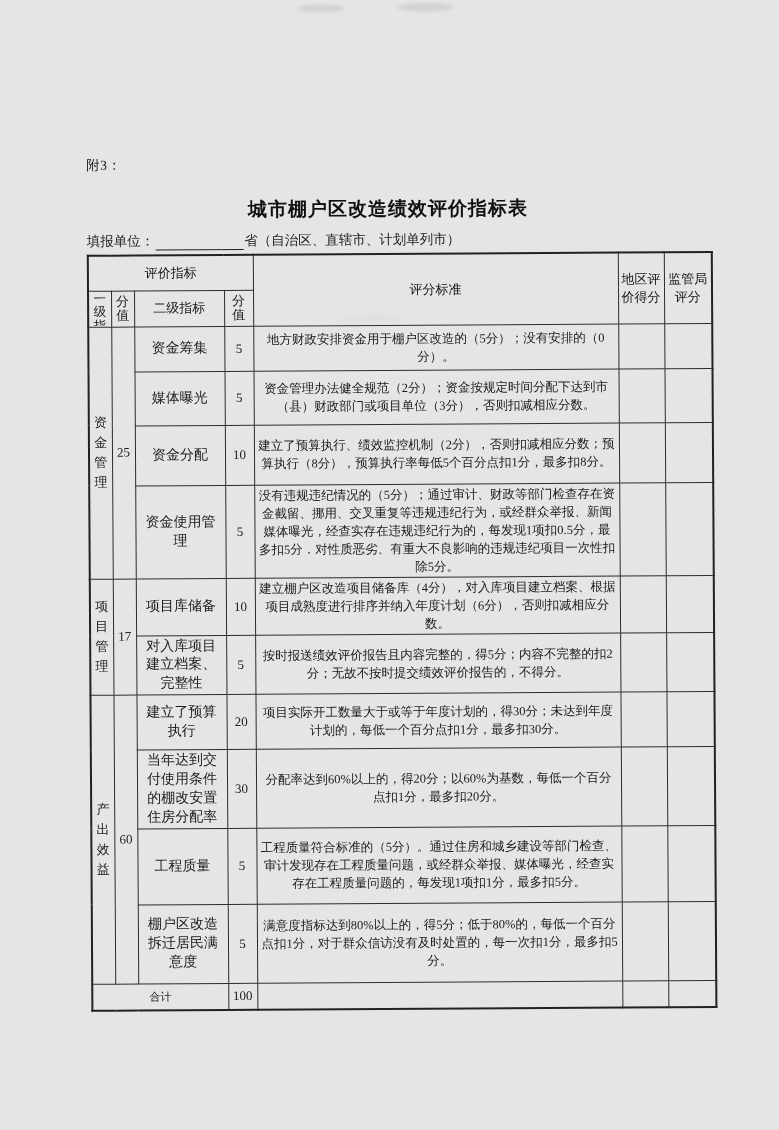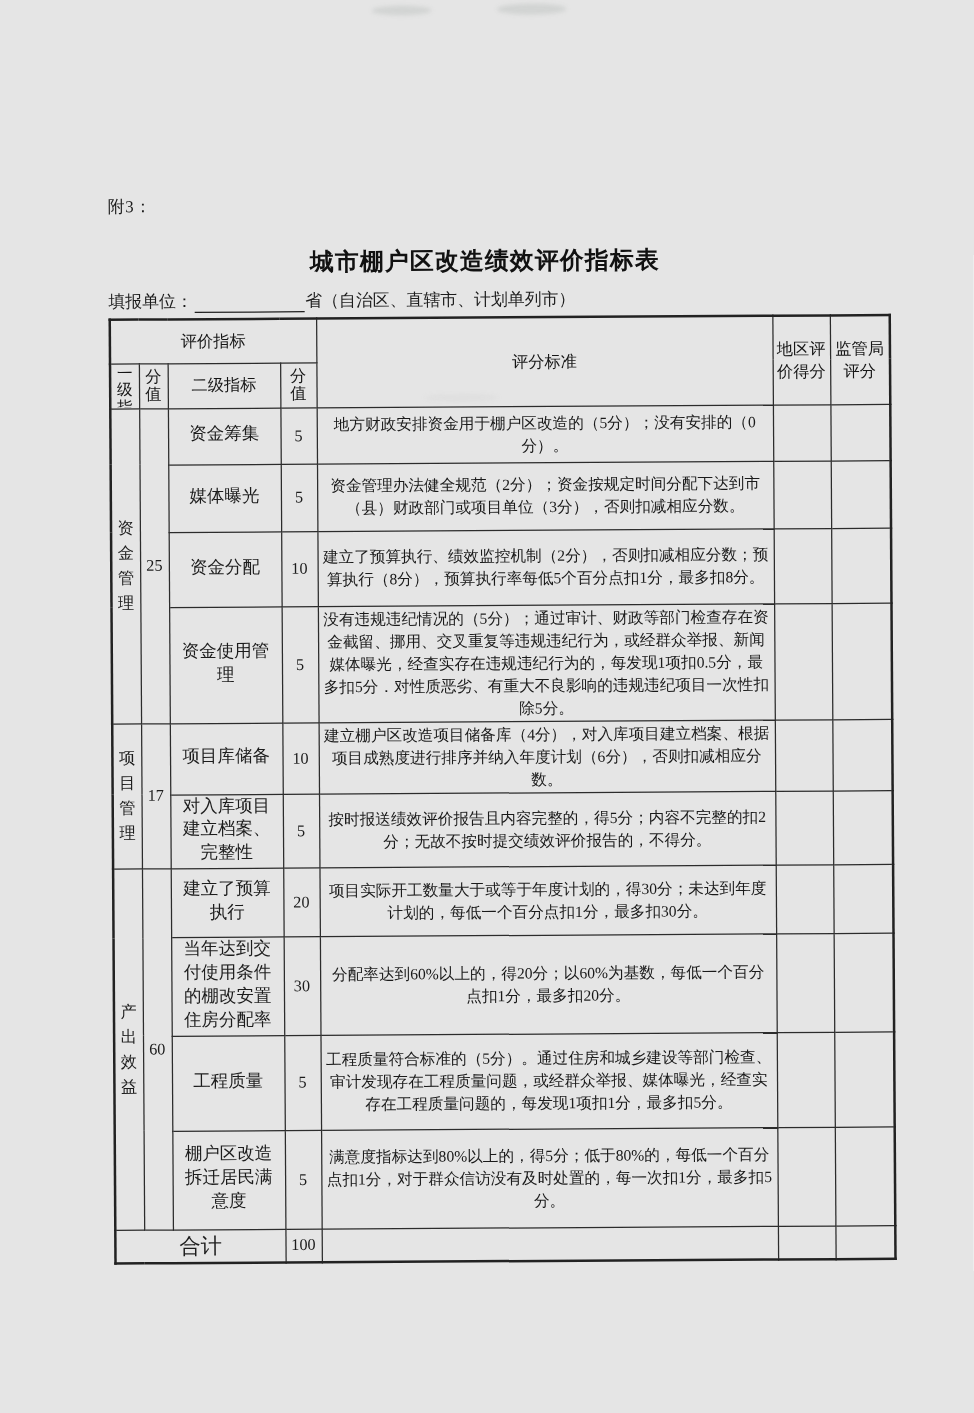--- a/index.html
+++ b/index.html
@@ -185,21 +185,21 @@
         </tr>
         <tr class="r79">
           <td class="l2">棚户区改造拆迁居民满意度</td>
           <td class="num">5</td>
           <td class="crit">满意度指标达到80%以上的，得5分；低于80%的，每低一个百分点扣1分，对于群众信访没有及时处置的，每一次扣1分，最多扣5分。</td>
           <td></td>
           <td></td>
         </tr>
 
         <tr class="r27">
-          <td colspan="3" style="font-size:17px;">合计</td>
+          <td colspan="3" style="font-size:11px;">合计</td>
           <td class="num">100</td>
           <td></td>
           <td></td>
           <td></td>
         </tr>
       </tbody>
     </table>
 
   </div>
 </div>

